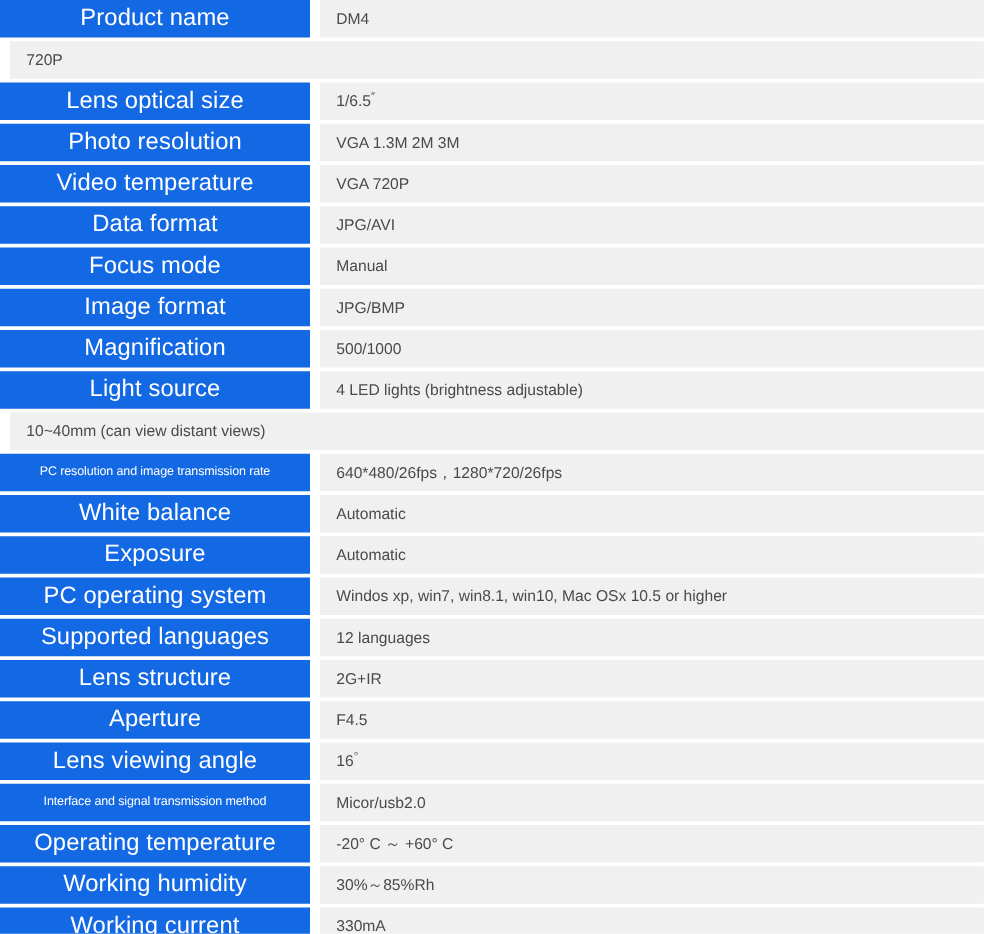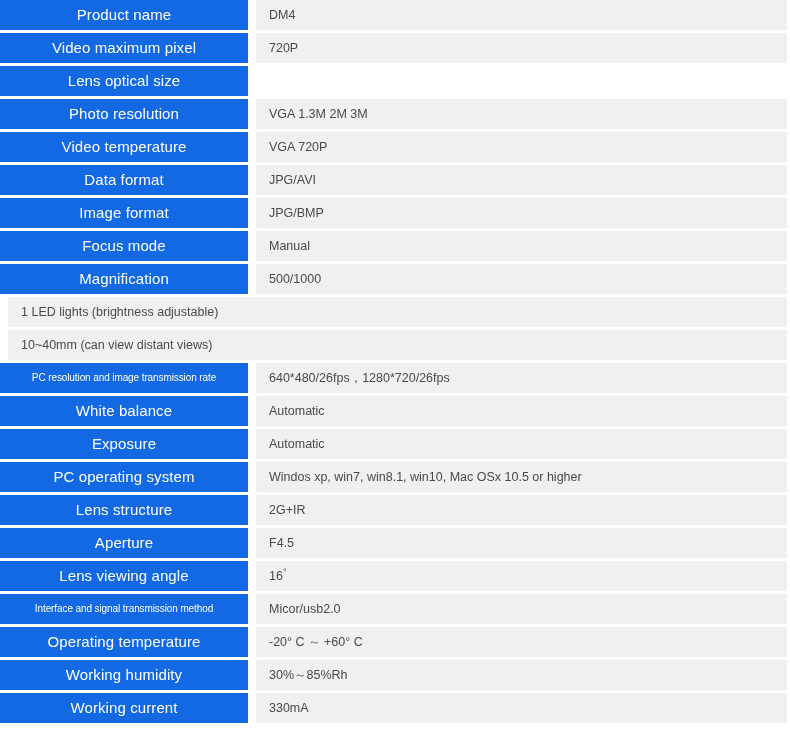--- a/index.html
+++ b/index.html
@@ -26,21 +26,21 @@
     align-items: stretch;
     height: 30px;
     margin-bottom: 3px;
   }
 
   .spec-label {
     width: 248px;
     min-width: 248px;
     background: #1368e4;
     color: #ffffff;
-    font-size: 15px;
+    font-size: 19px;
     line-height: 30px;
     text-align: center;
     white-space: nowrap;
     overflow: hidden;
     letter-spacing: 0.1px;
   }
 
   .spec-label.long {
     font-size: 10px;
     letter-spacing: -0.1px;
@@ -75,61 +75,62 @@
 </head>
 <body>
 
 <div id="spec-table">
     <div class="spec-row">
       <div class="spec-label">Product name</div>
       <div class="spacer-col"></div>
       <div class="spec-value">DM4</div>
     </div>
     <div class="spec-row">
-      <div class="spec-label">Video maximum pixel</div>
       <div class="spacer-col"></div>
       <div class="spec-value">720P</div>
     </div>
     <div class="spec-row">
       <div class="spec-label">Lens optical size</div>
       <div class="spacer-col"></div>
+      <div class="spec-value"><span>1/6.5</span><span class="sup">″</span></div>
     </div>
     <div class="spec-row">
       <div class="spec-label">Photo resolution</div>
       <div class="spacer-col"></div>
       <div class="spec-value">VGA   1.3M   2M   3M</div>
     </div>
     <div class="spec-row">
       <div class="spec-label">Video temperature</div>
       <div class="spacer-col"></div>
       <div class="spec-value">VGA   720P</div>
     </div>
     <div class="spec-row">
       <div class="spec-label">Data format</div>
       <div class="spacer-col"></div>
       <div class="spec-value">JPG/AVI</div>
     </div>
     <div class="spec-row">
+      <div class="spec-label">Focus mode</div>
+      <div class="spacer-col"></div>
+      <div class="spec-value">Manual</div>
+    </div>
+    <div class="spec-row">
       <div class="spec-label">Image format</div>
       <div class="spacer-col"></div>
       <div class="spec-value">JPG/BMP</div>
-    </div>
-    <div class="spec-row">
-      <div class="spec-label">Focus mode</div>
-      <div class="spacer-col"></div>
-      <div class="spec-value">Manual</div>
     </div>
     <div class="spec-row">
       <div class="spec-label">Magnification</div>
       <div class="spacer-col"></div>
       <div class="spec-value">500/1000</div>
     </div>
     <div class="spec-row">
+      <div class="spec-label">Light source</div>
       <div class="spacer-col"></div>
-      <div class="spec-value">1 LED lights (brightness adjustable)</div>
+      <div class="spec-value">4 LED lights (brightness adjustable)</div>
     </div>
     <div class="spec-row">
       <div class="spacer-col"></div>
       <div class="spec-value">10~40mm (can view distant views)</div>
     </div>
     <div class="spec-row">
       <div class="spec-label long">PC resolution and image transmission rate</div>
       <div class="spacer-col"></div>
       <div class="spec-value">640*480/26fps，1280*720/26fps</div>
     </div>
@@ -140,20 +141,25 @@
     </div>
     <div class="spec-row">
       <div class="spec-label">Exposure</div>
       <div class="spacer-col"></div>
       <div class="spec-value">Automatic</div>
     </div>
     <div class="spec-row">
       <div class="spec-label">PC operating system</div>
       <div class="spacer-col"></div>
       <div class="spec-value">Windos xp, win7, win8.1, win10, Mac OSx 10.5 or higher</div>
+    </div>
+    <div class="spec-row">
+      <div class="spec-label">Supported languages</div>
+      <div class="spacer-col"></div>
+      <div class="spec-value">12 languages</div>
     </div>
     <div class="spec-row">
       <div class="spec-label">Lens structure</div>
       <div class="spacer-col"></div>
       <div class="spec-value">2G+IR</div>
     </div>
     <div class="spec-row">
       <div class="spec-label">Aperture</div>
       <div class="spacer-col"></div>
       <div class="spec-value">F4.5</div>

